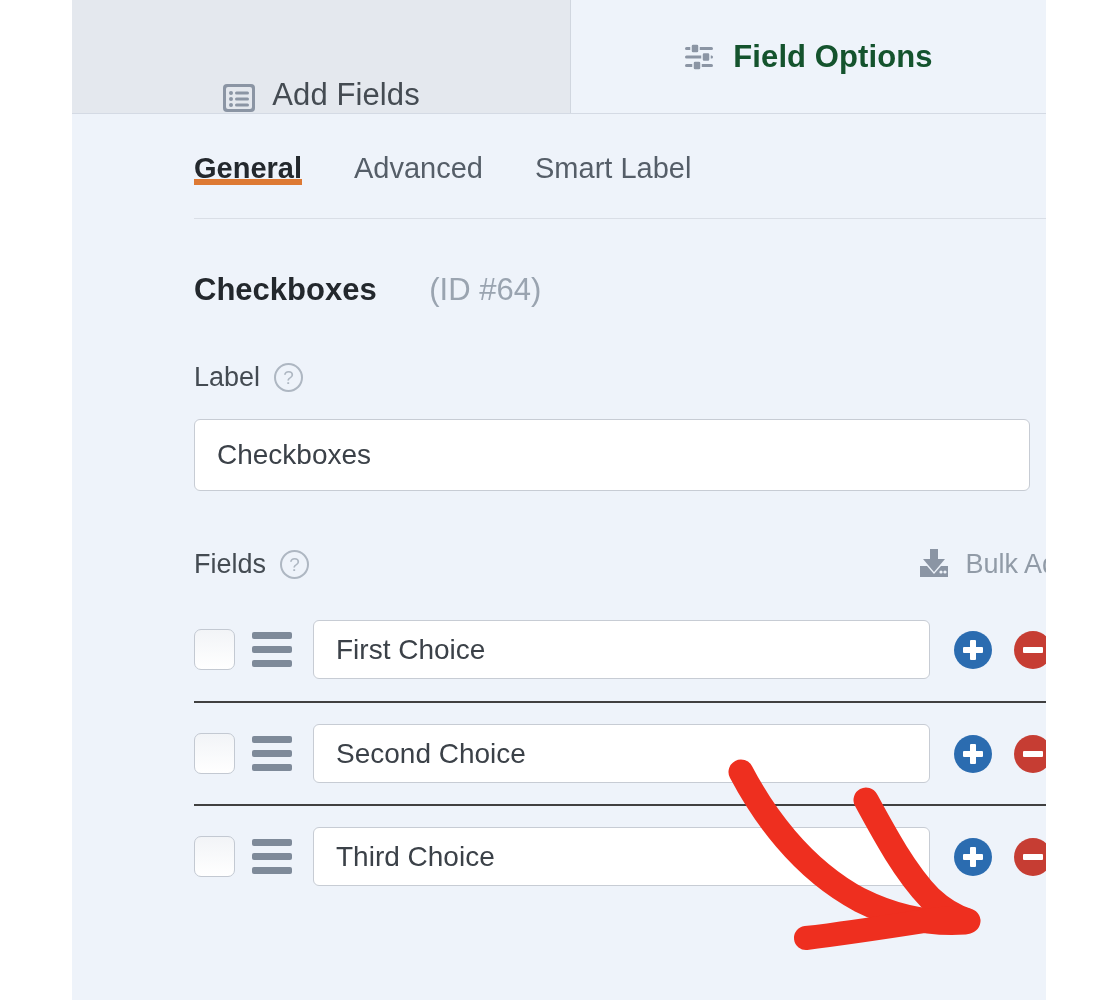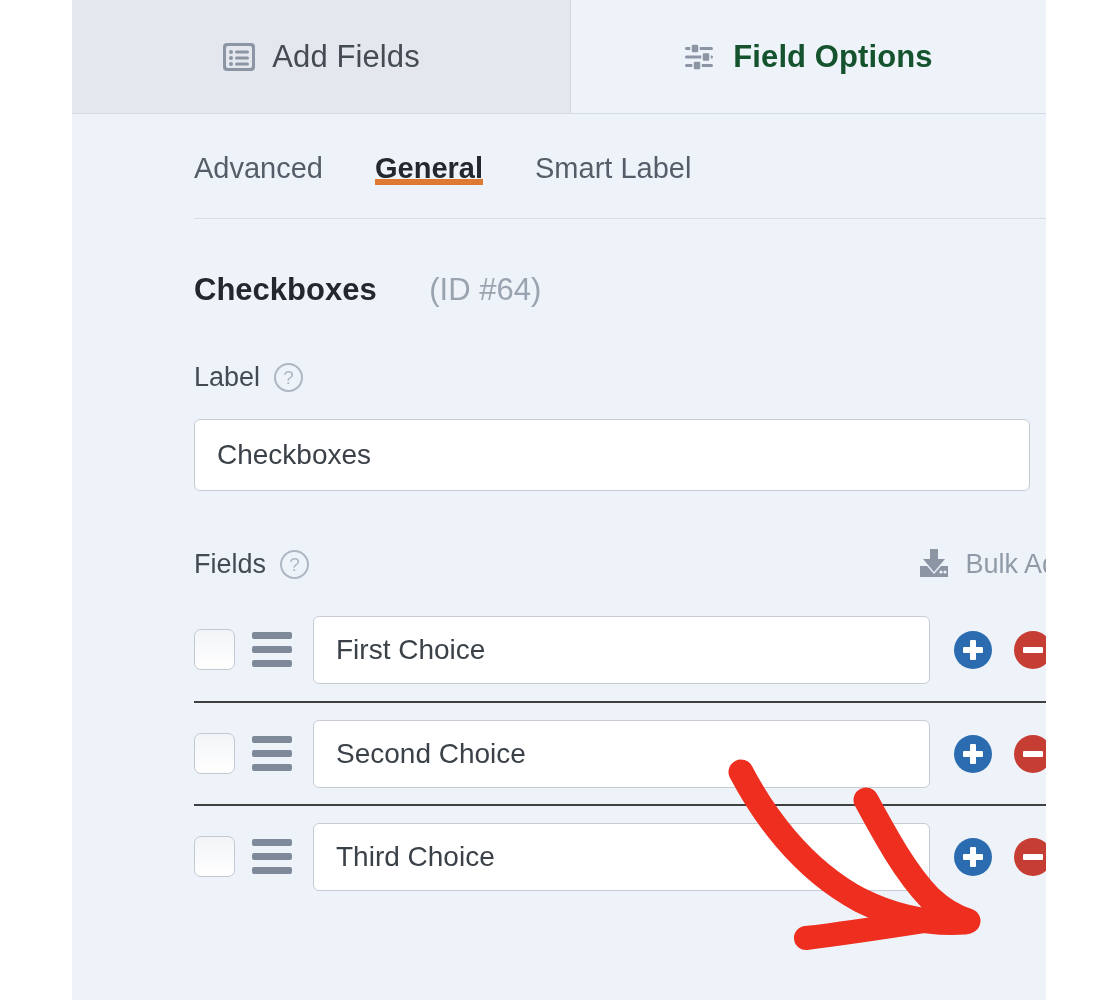--- a/index.html
+++ b/index.html
@@ -39,20 +39,21 @@
     justify-content: center;
     box-sizing: border-box;
     height: 100%;
     user-select: none;
   }
   .panel-tab.add-fields {
     width: 499px;
     background: #e4e8ee;
     border-right: 1px solid #d0d6df;
     color: #444b52;
+    align-items: flex-end;
   }
   .panel-tab.field-options {
     width: 474px;
     background: #eef3fa;
     color: #14532d;
   }
   .panel-tab .tab-label {
     font-size: 31px;
     letter-spacing: 0.1px;
   }
@@ -224,21 +225,21 @@
   .drag-handle span {
     display: block;
     height: 7px;
     border-radius: 2px;
     background: #7e8a99;
   }
 
   .choice-input {
     margin-left: 21px;
     width: 617px;
-    height: 68px;
+    height: 59px;
     box-sizing: border-box;
     background: #ffffff;
     border: 1px solid #c7ccd4;
     border-radius: 6px;
     font-size: 28px;
     color: #3b4148;
     padding: 0 22px;
     font-family: "Liberation Sans", sans-serif;
     outline: none;
     flex: none;
@@ -316,25 +317,25 @@
           <rect x="19" y="10.5" width="8" height="9" rx="2" fill="#8b95a4" stroke="#eef3fa" stroke-width="1.5"></rect>
           <rect x="10" y="19" width="8" height="9" rx="2" fill="#8b95a4" stroke="#eef3fa" stroke-width="1.5"></rect>
         </svg>
       </span>
       <span class="tab-label">Field Options</span>
     </div>
 
   </div>
 
   <div class="sub-tabs">
+    <div class="sub-tab active">
+      <span>General</span>
+    </div>
     <div class="sub-tab">
       <span>Advanced</span>
-    </div>
-    <div class="sub-tab active">
-      <span>General</span>
     </div>
     <div class="sub-tab">
       <span>Smart Label</span>
     </div>
   </div>
 
   <div class="panel-body">
 
     <div class="field-title">
       <span>Checkboxes</span>

